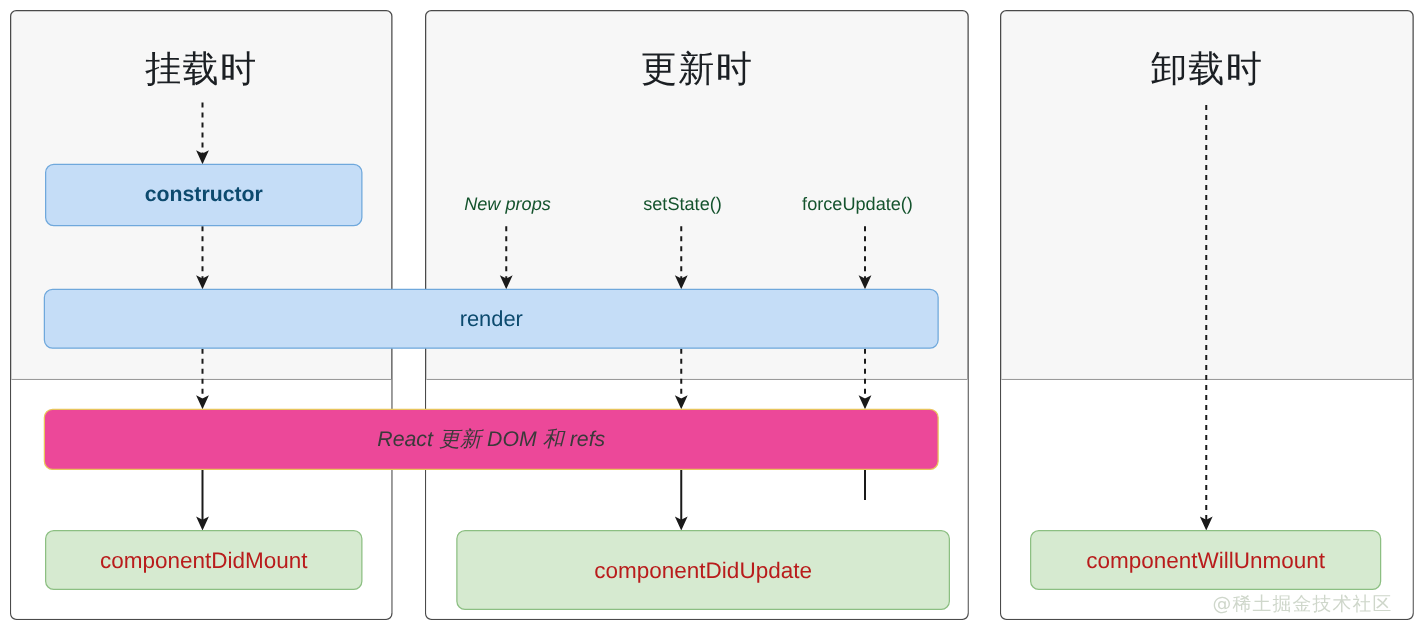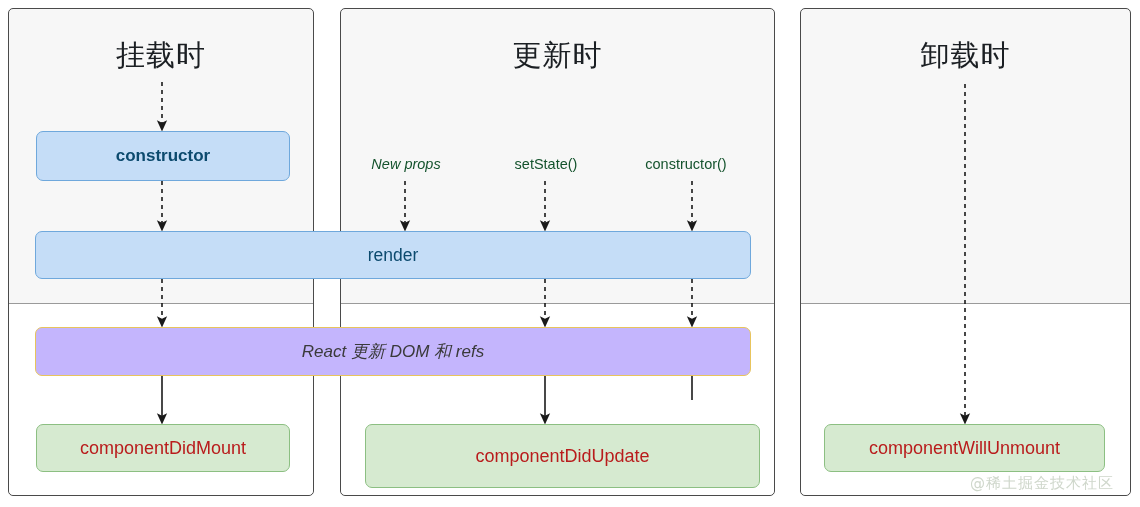--- a/index.html
+++ b/index.html
@@ -83,21 +83,21 @@
     color: #0c4a6e;
     text-align: center;
   }
   .box.blue {
     background: #c5ddf7;
     border: 1.5px solid #6fa8dc;
     font-weight: bold;
   }
   .box.blue.plain { font-weight: normal; font-size: 17.5px; }
   .box.yellow {
-    background: #c4b5fd;
+    background: #ec4899;
     border: 1.5px solid #e8c45c;
     font-style: italic;
     font-size: 17px;
     color: #3a3a3a;
   }
   .box.green {
     background: #d6ead0;
     border: 1.5px solid #8cbf82;
     font-size: 18px;
     color: #b91c1c;
@@ -138,21 +138,21 @@
   <div class="panel" id="panel-mount">
     <div class="panel-lower"></div>
     <div class="phase-title">挂载时</div>
   </div>
 
   <div class="panel" id="panel-update">
     <div class="panel-lower"></div>
     <div class="phase-title">更新时</div>
     <div class="trigger italic" style="left: 65px; font-style: italic;">New props</div>
     <div class="trigger" style="left: 205px; font-style: normal;">setState()</div>
-    <div class="trigger" style="left: 345px; font-style: normal;">constructor()</div>
+    <div class="trigger" style="left: 345px; font-style: normal;">forceUpdate()</div>
   </div>
 
   <div class="panel" id="panel-unmount">
     <div class="panel-lower"></div>
     <div class="phase-title">卸载时</div>
   </div>
 
   <svg id="connectors" viewBox="0 0 1140 507" width="1140" height="507">
     <defs>
       <marker id="arrowhead" markerWidth="9" markerHeight="9" refX="4.2" refY="4" orient="auto" markerUnits="strokeWidth">

